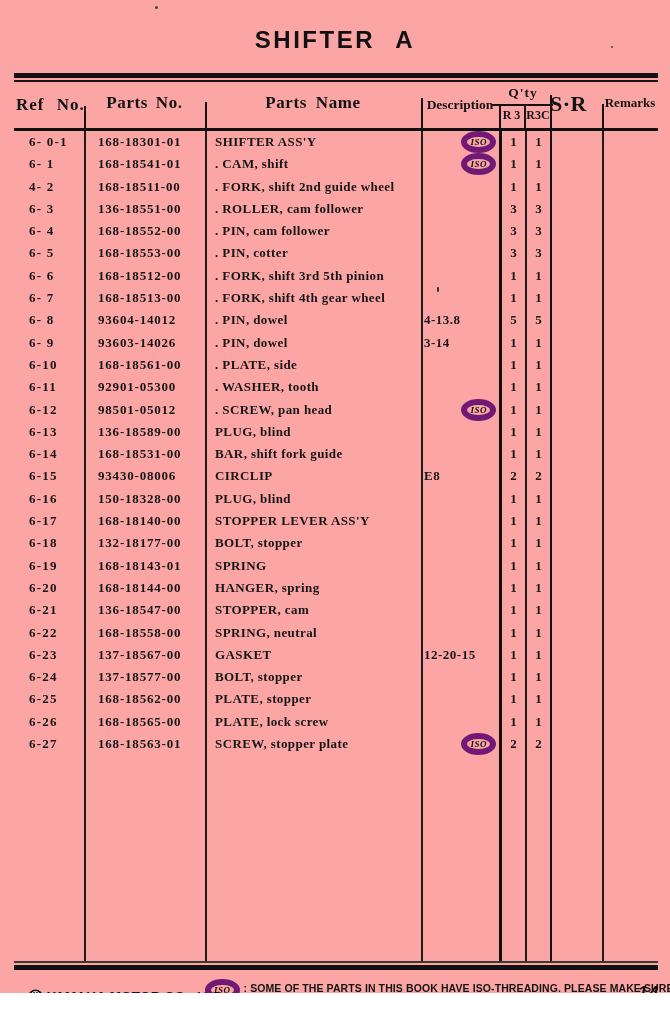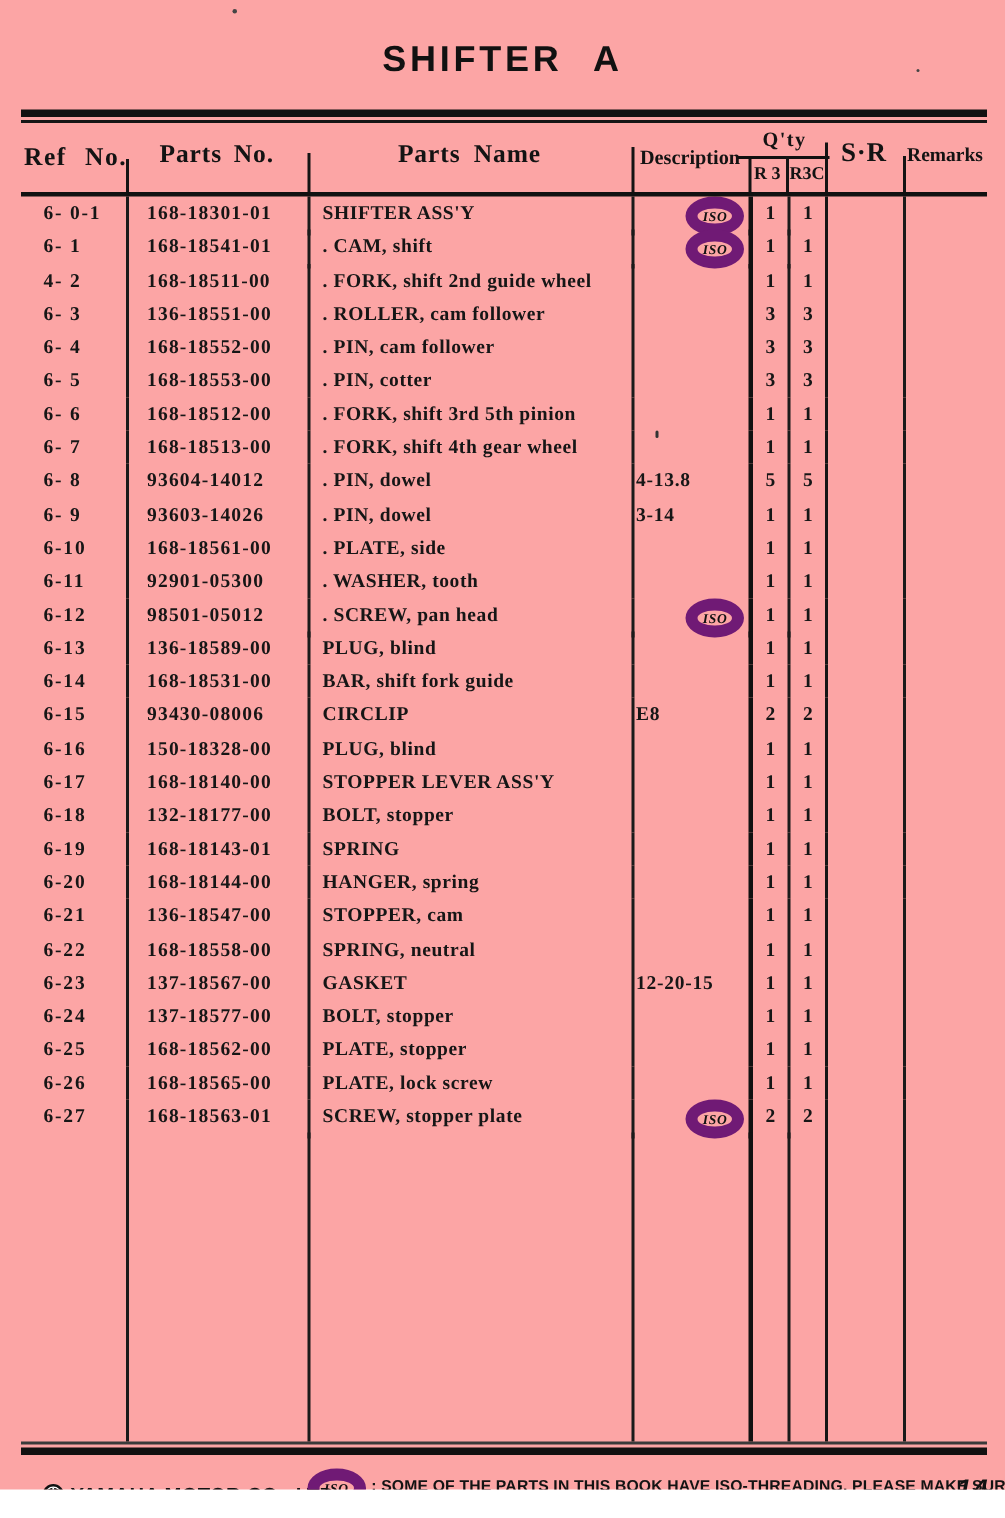--- a/index.html
+++ b/index.html
@@ -27,21 +27,21 @@
   .thead{position:relative;height:46px;border-bottom:3px solid #111;}
   .hcell{position:absolute;white-space:nowrap;font-weight:700;color:#131313;}
   .h-ref{left:2px;top:13px;font-size:17px;word-spacing:7px;letter-spacing:1px;}
   .h-part{left:70px;width:121px;top:11px;font-size:17px;text-align:center;word-spacing:3px;letter-spacing:0.6px;}
   .h-name{left:191px;width:216px;top:11px;font-size:17px;text-align:center;word-spacing:4px;letter-spacing:0.6px;}
   .h-desc{left:407px;width:78px;top:15px;font-size:13.5px;text-align:center;}
   .h-qty{left:479px;width:60px;top:3px;font-size:13.5px;text-align:center;letter-spacing:1px;}
   .qty-underline{position:absolute;left:478px;width:61px;top:22px;height:2px;background:#111;}
   .h-r3{left:484px;width:27px;top:26px;font-size:12px;text-align:center;}
   .h-r3c{left:511px;width:26px;top:26px;font-size:12px;text-align:center;}
-  .h-sr{left:536px;width:52px;top:9px;font-size:18px;text-align:center;letter-spacing:0.5px;}
+  .h-sr{left:536px;width:52px;top:9px;font-size:22px;letter-spacing:0.5px;}
   .h-remarks{left:588px;width:56px;top:13px;font-size:13px;text-align:center;}
   .tick{position:absolute;width:2px;background:#141414;}
   .t1{left:70px;top:24px;height:22px;}
   .t2{left:191px;top:20px;height:26px;}
   .t3{left:407px;top:16px;height:30px;}
   .t4{left:485px;top:24px;height:22px;}
   .t5{left:510px;top:22px;height:24px;}
   .t6{left:536px;top:13px;height:33px;}
   .t7{left:588px;top:22px;height:24px;}
   
@@ -55,21 +55,21 @@
   .c.sr{border-left:2.5px solid #151515;}
   .c.ref{padding-left:15px;letter-spacing:1.2px;}
   .c.part{padding-left:12px;letter-spacing:0.8px;}
   .c.name{padding-left:8px;letter-spacing:0.4px;}
   .c.desc{display:flex;align-items:center;padding:0 3px 0 1px;}
   .c.desc .dtext{letter-spacing:0.5px;}
   .c.r3,.c.r3c{text-align:center;}
   
   .iso-badge{
     display:inline-block;
-    border:8px solid #701a75;border-radius:50%;
+    border:6px solid #701a75;border-radius:50%;
     font:italic 700 9px "Liberation Serif", serif;
     line-height:10px;height:10px;
     padding:0 3px;letter-spacing:0.5px;
     color:#111;background:transparent;
   }
   .c.desc .iso-badge{margin-left:auto;}
   
   .footer{position:absolute;left:0;top:977px;width:670px;height:35px;}
   .company{
     position:absolute;left:28px;top:12px;

